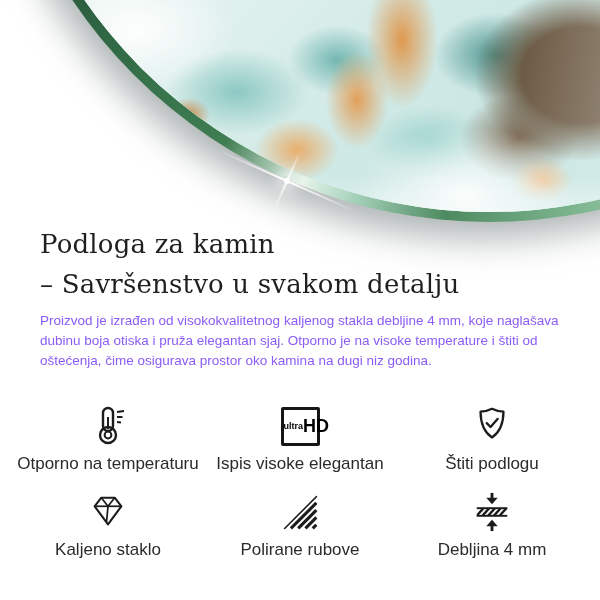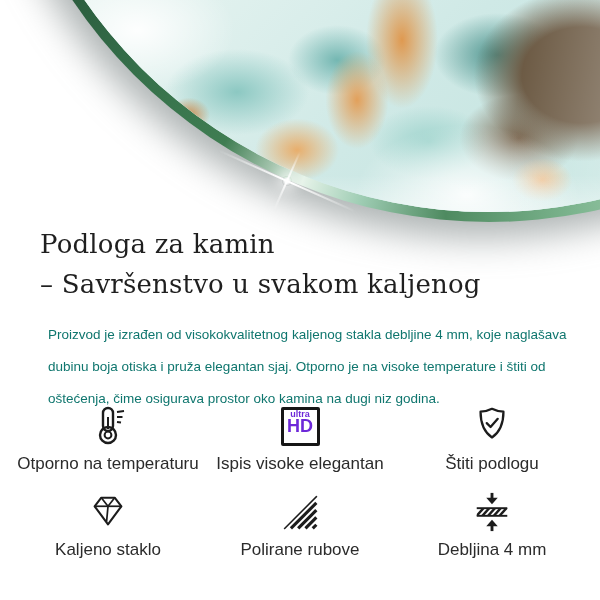--- a/index.html
+++ b/index.html
@@ -46,32 +46,32 @@
         background:linear-gradient(to right, rgba(255,255,255,0), #fff 50%, rgba(255,255,255,0));
         transform:rotate(114deg);filter:blur(.4px);}
   .sparkle .core{position:absolute;left:-5px;top:-5px;width:10px;height:10px;border-radius:50%;
         background:radial-gradient(circle, #fff 0%, rgba(255,255,255,.85) 35%, rgba(255,255,255,0) 72%);
         box-shadow:0 0 14px 4px rgba(255,255,255,.8);}
 
   
   .heading{position:absolute;left:40px;top:224px;margin:0;font-family:"DejaVu Serif","Liberation Serif",serif;
         font-weight:400;font-size:26px;line-height:40px;color:#1f1f1f;letter-spacing:.2px;}
   .heading span{display:block;}
-  .desc{position:absolute;left:40px;top:311px;width:532px;margin:8px;
-        font-size:13.5px;line-height:32px;color:#0f766e;}
+  .desc{position:absolute;left:40px;top:311px;width:532px;margin:0;
+        font-size:13.5px;line-height:20px;color:#8b5cf6;}
 
   
   .features{position:absolute;left:12px;top:404px;width:576px;display:grid;
         grid-template-columns:repeat(3,1fr);row-gap:19px;}
   .feature{display:flex;flex-direction:column;align-items:center;}
   .icon-box{height:44px;display:flex;align-items:center;justify-content:center;}
   .feature .label{margin-top:9px;font-size:17px;line-height:14px;color:#2b2b2b;}
   .uhd{width:33px;height:33px;border:3px solid #161616;border-radius:2px;
-        display:flex;flex-direction:column;align-items:center;justify-content:flex-start;
-        color:#6d28d9;}
+        display:flex;flex-direction:row;align-items:center;justify-content:space-between;
+        color:#000000;}
   .uhd .t{font-size:9px;font-weight:700;line-height:9px;letter-spacing:0;}
   .uhd .b{font-size:18px;font-weight:700;line-height:15px;letter-spacing:0;}
   svg{display:block;}
 </style>
 </head>
 <body>
 
 <div class="page">
 
   <div class="hero">
@@ -83,21 +83,21 @@
     </div>
     <div class="sparkle">
       <i class="ray1"></i>
         <i class="ray2"></i>
         <i class="core"></i>
     </div>
   </div>
 
   <h1 class="heading">
     <span>Podloga za kamin</span>
-    <span>– Savršenstvo u svakom kaljenog</span>
+    <span>– Savršenstvo u svakom detalju</span>
   </h1>
 
   <p class="desc">Proizvod je izrađen od visokokvalitetnog kaljenog stakla debljine 4 mm, koje naglašava dubinu boja otiska i pruža elegantan sjaj. Otporno je na visoke temperature i štiti od oštećenja, čime osigurava prostor oko kamina na dugi niz godina.</p>
 
   <div class="features">
 
     <div class="feature">
       <div class="icon-box">
         <svg width="44" height="44" viewBox="0 0 44 44" fill="none" stroke="#1c1c1c">
           <rect x="17" y="4" width="10" height="23" rx="5" stroke-width="2.4"></rect>

